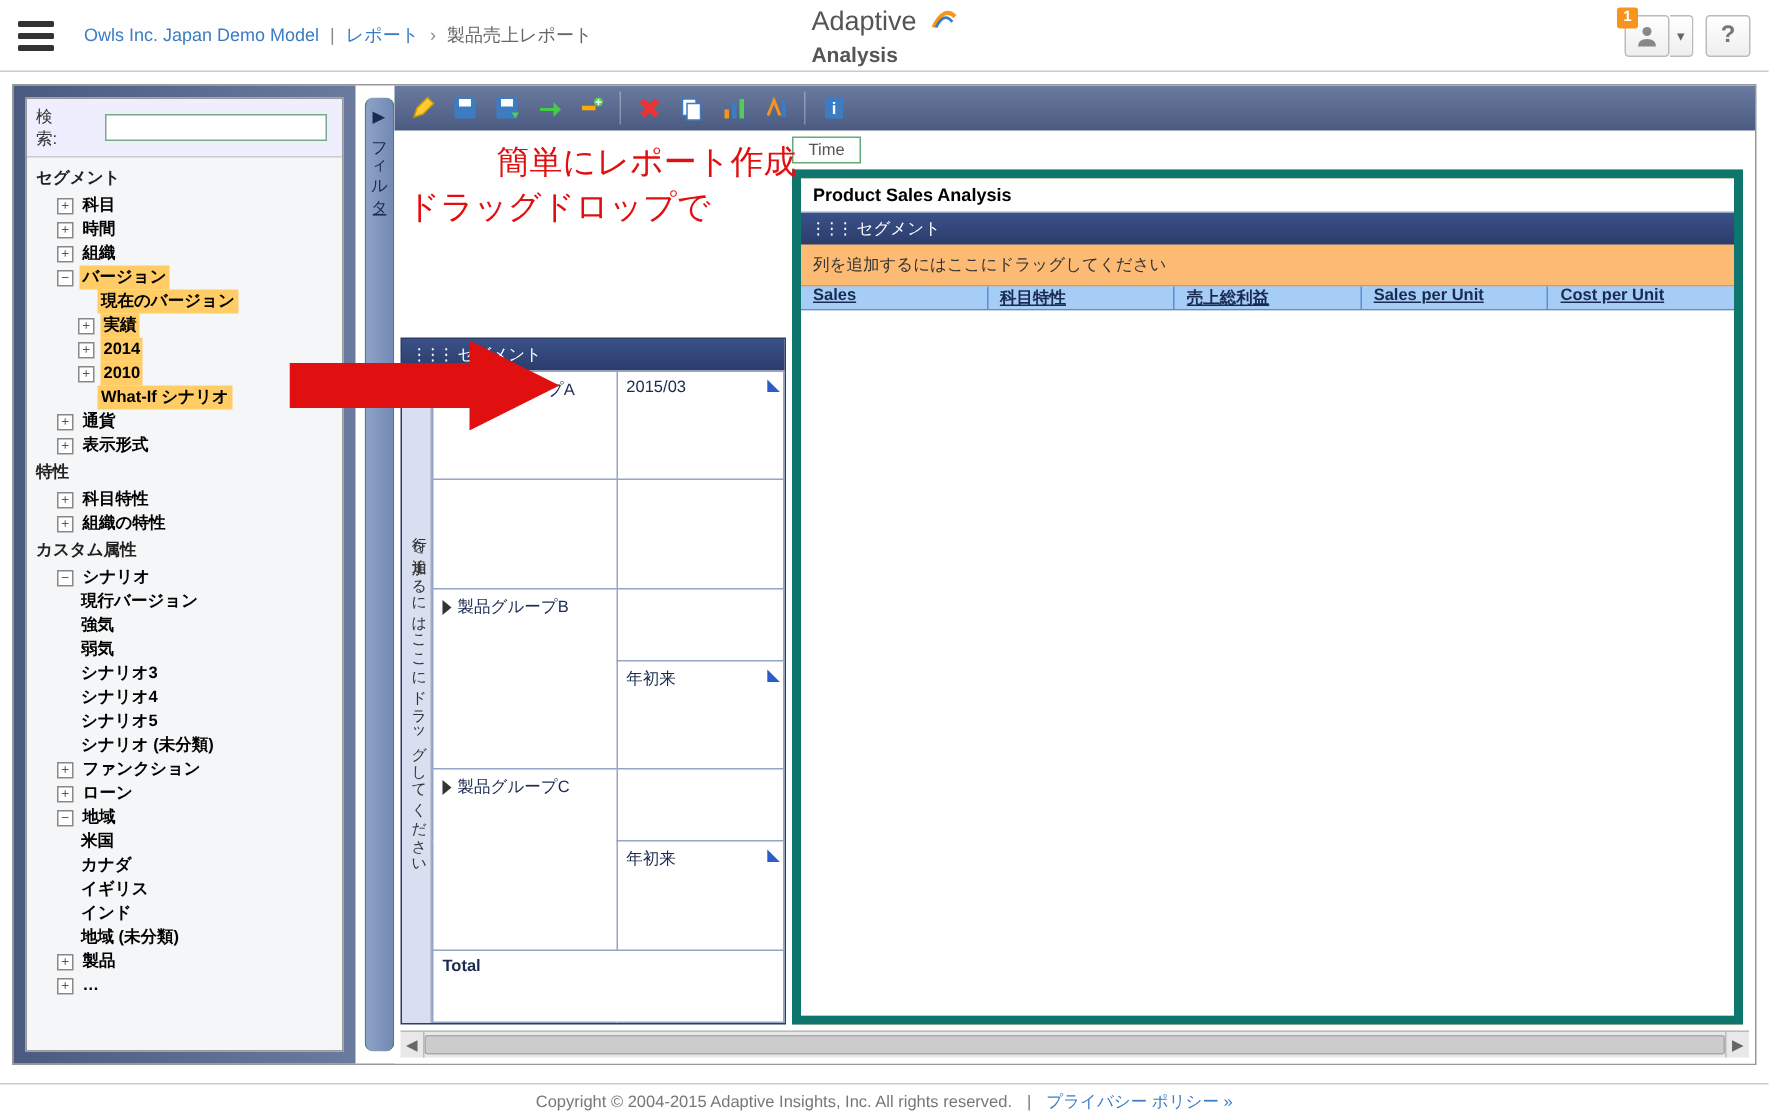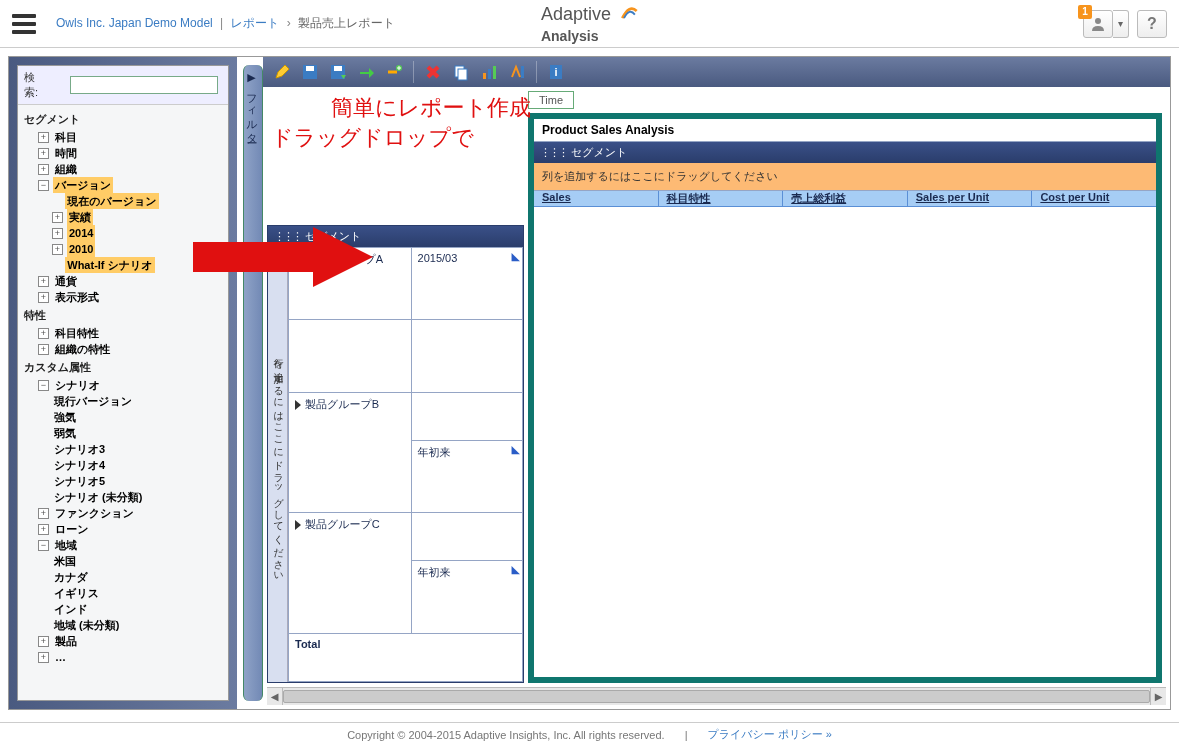--- a/index.html
+++ b/index.html
@@ -89,21 +89,21 @@
 .report-body { flex: 1; background: #fff; }
 
 
 .hscroll { height: 18px; background: #e8e8e8; border-top: 1px solid #bbb; position: relative; margin: 0 4px 4px 4px; }
 .hscroll-thumb { position: absolute; left: 16px; right: 16px; top: 2px; bottom: 2px; background: #ccc; border: 1px solid #aaa; border-radius: 2px; }
 .hscroll-arr { position: absolute; top: 0; width: 16px; height: 100%; display: flex; align-items: center; justify-content: center; color: #666; font-size: 10px; }
 .hscroll-arr.l { left: 0; border-right: 1px solid #bbb; }
 .hscroll-arr.r { right: 0; border-left: 1px solid #bbb; }
 
 
-.footer { position: absolute; bottom: 0; left: 0; right: 0; height: 24px; border-top: 1px solid #ccc; font-size: 11px; color: #777; display: flex; align-items: center; justify-content: center; gap: 20px; }
+.footer { position: absolute; bottom: 0; left: 0; right: 0; height: 24px; border-top: 1px solid #ccc; font-size: 11px; color: #777; display: flex; align-items: center; justify-content: center; gap: 10px; }
 .footer a { color: #3b7cc3; text-decoration: none; }
 
 
 .tree::-webkit-scrollbar { width: 16px; }
 .tree::-webkit-scrollbar-track { background: #eee; }
 .tree::-webkit-scrollbar-thumb { background: #bbb; border: 1px solid #999; }
 </style>
 </head>
 <body>
 

